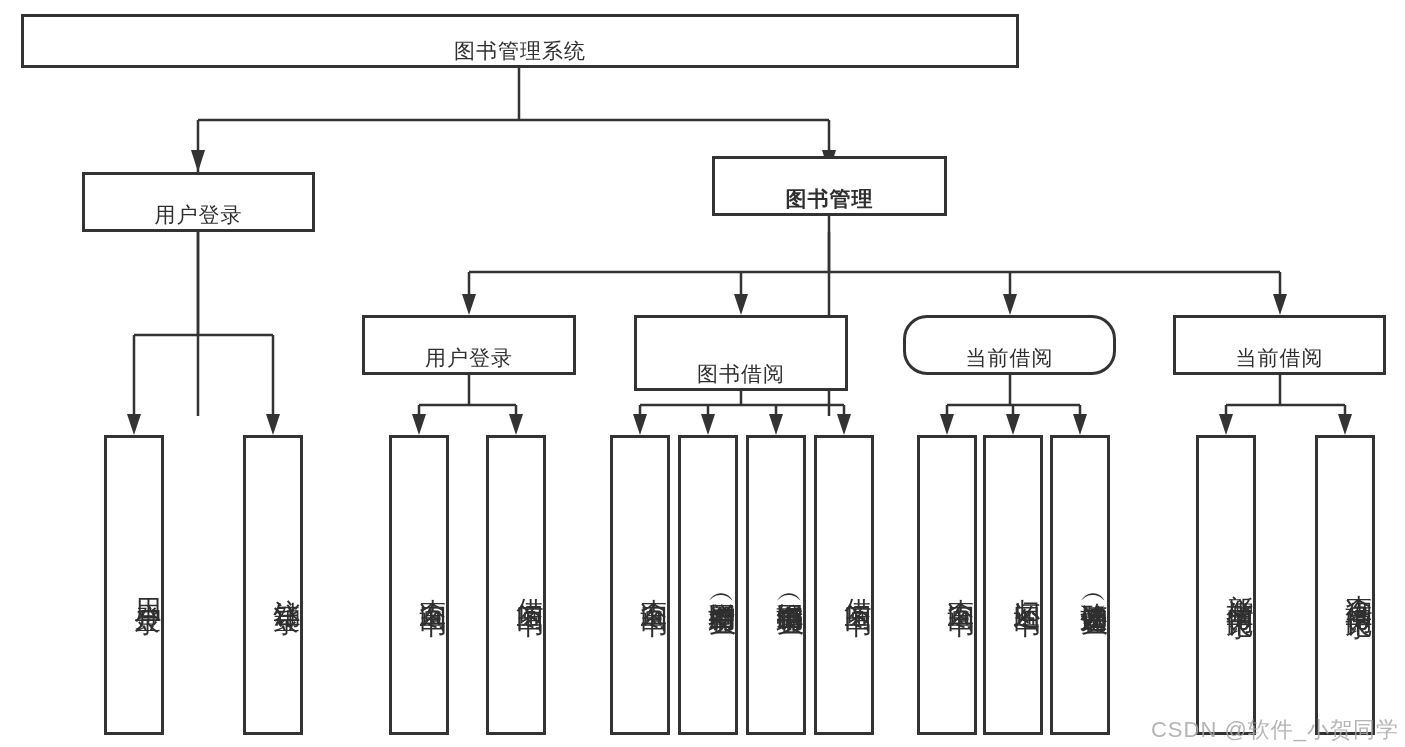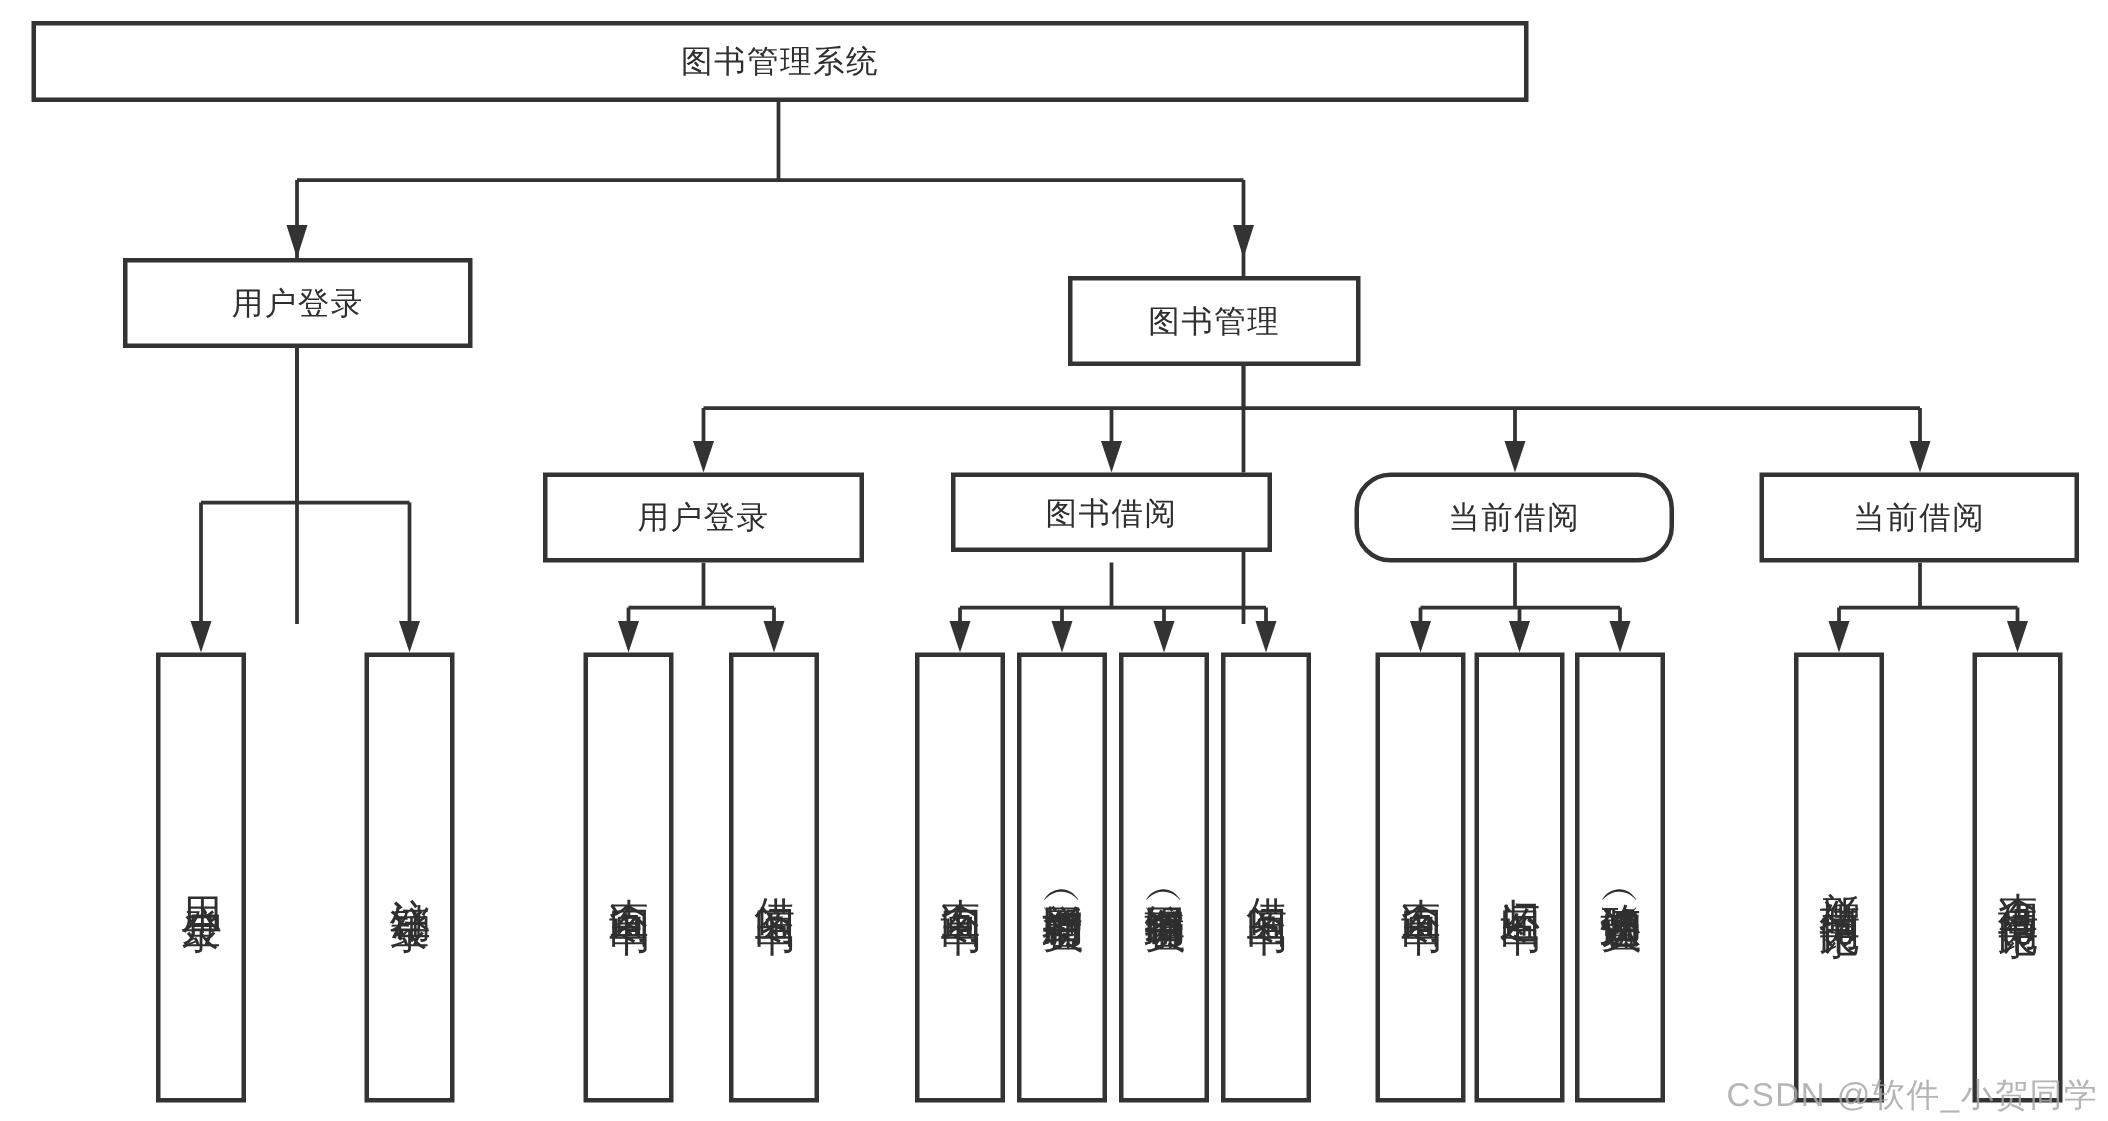--- a/index.html
+++ b/index.html
@@ -22,21 +22,21 @@
     height: 747px;
     z-index: 1;
   }
   .node {
     position: absolute;
     box-sizing: border-box;
     border: 3px solid #333333;
     background: #ffffff;
     color: #2f2f2f;
     display: flex;
-    align-items: center;
+    align-items: flex-end;
     justify-content: center;
     z-index: 2;
   }
   .hnode {
     font-size: 21px;
     letter-spacing: 1px;
   }
   .leaf {
     width: 60px;
     top: 435px;
@@ -112,28 +112,28 @@
     </g>
   </svg>
 
   <div class="node hnode" style="left:21px; top:14px; width:998px; height:54px;">
     <span>图书管理系统</span>
   </div>
 
   <div class="node hnode" style="left:82px; top:172px; width:233px; height:60px;">
     <span>用户登录</span>
   </div>
-  <div class="node hnode" style="left:712px; top:184px; width:195px; height:60px;">
+  <div class="node hnode" style="left:712px; top:156px; width:235px; height:60px;font-weight:bold;">
     <span>图书管理</span>
   </div>
 
   <div class="node hnode" style="left:362px; top:315px; width:214px; height:60px;">
     <span>用户登录</span>
   </div>
-  <div class="node hnode" style="left:634px; top:315px; width:214px; height:53px;">
+  <div class="node hnode" style="left:634px; top:315px; width:214px; height:76px;">
     <span>图书借阅</span>
   </div>
   <div class="node hnode" style="left:903px; top:315px; width:213px; height:60px;border-radius:24px;">
     <span>当前借阅</span>
   </div>
   <div class="node hnode" style="left:1173px; top:315px; width:213px; height:60px;">
     <span>当前借阅</span>
   </div>
 
   <div class="node leaf" style="left:104px;">

